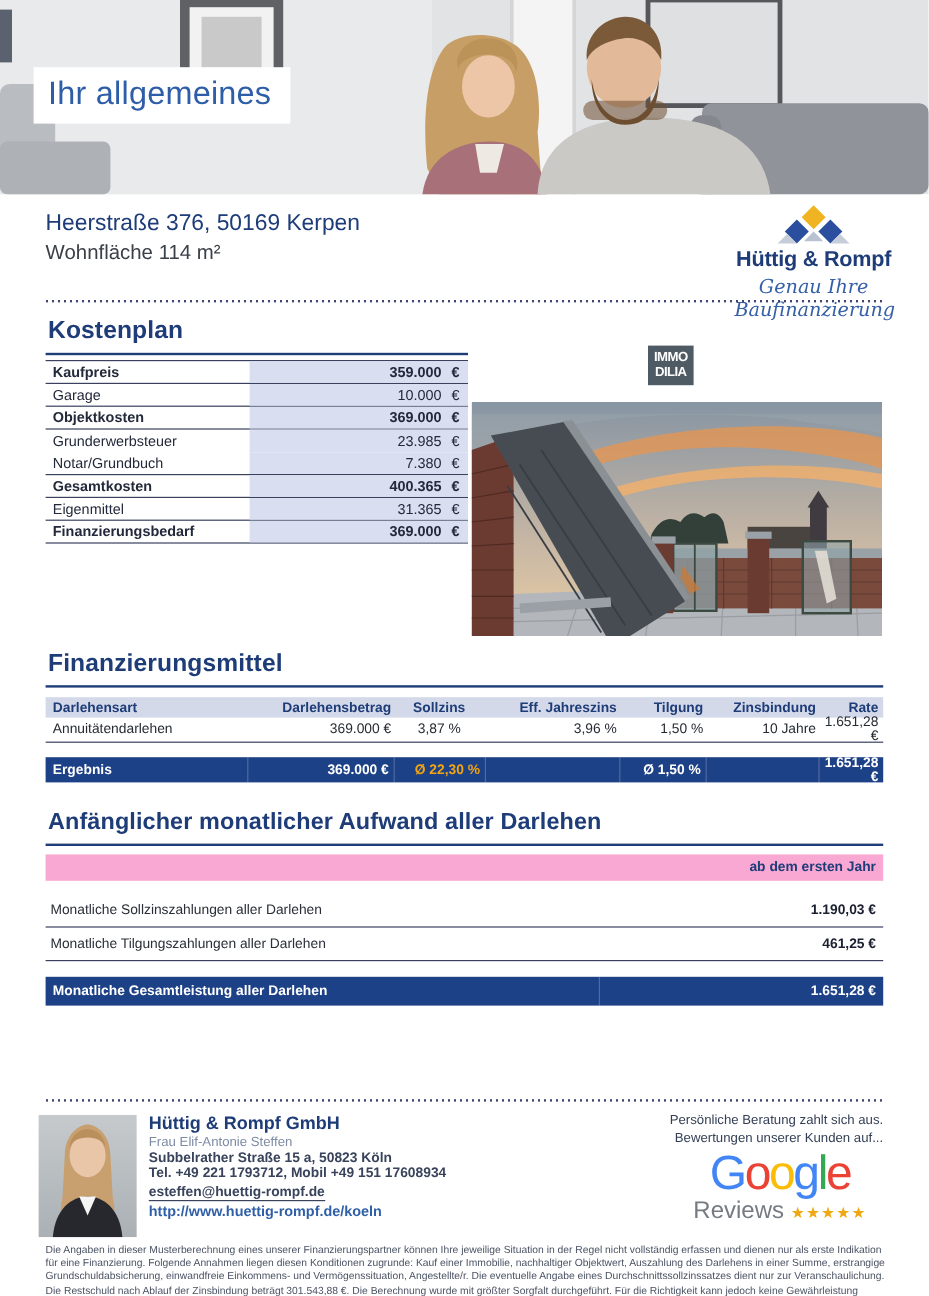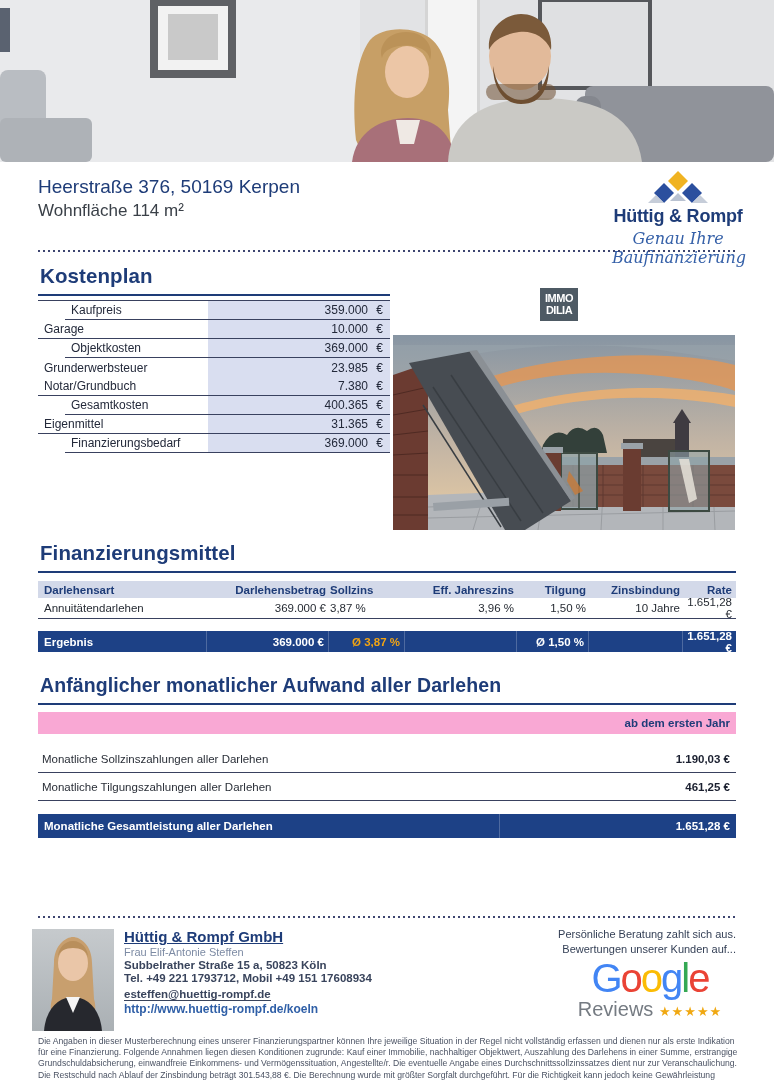--- a/index.html
+++ b/index.html
@@ -25,42 +25,42 @@
     background-image:repeating-linear-gradient(90deg,#3d4570 0 2px,transparent 2px 5px); }
   .dot1 { top:250px; } .dot2 { top:916px; }
 
   
   .sec-head { position:absolute; font-size:20.5px; font-weight:700; color:#1e3c78; border-bottom:2px solid #1e3c78; padding:0 0 6px 2px; letter-spacing:0.1px; }
 
   
   .kp-table { position:absolute; left:38px; top:300px; width:352px; border-top:1px solid #39415f; }
   .kp-row { display:flex; height:19px; align-items:center; border-bottom:1px solid #39415f; font-size:12px; color:#23293a; }
   .kp-row.noline { border-bottom:none; }
-  .kp-row.bold { font-weight:400;margin-left:27px; }
+  .kp-row.bold { font-weight:700; }
   .kp-label { flex:1; padding-left:6px; }
   .kp-val { width:182px; background:#d9def0; height:100%; display:flex; align-items:center; }
   .kp-num { flex:1; text-align:right; }
   .kp-eur { width:22px; text-align:right; padding-right:7px; }
 
   
   .immodilia { position:absolute; left:540px; top:288px; width:38px; height:33px; background:#4e5a64; color:#fff; text-align:center; line-height:1.05; padding-top:5px; font-size:11px; font-weight:700; letter-spacing:-0.5px; }
   .roof { position:absolute; left:393px; top:335px; width:342px; height:195px; }
 
   
   .fm { position:absolute; left:38px; top:581px; width:698px; }
   .fm-row { display:flex; align-items:center; font-size:11.5px; }
   .fm-header { height:17px; background:#d3d9e9; color:#1e3c78; font-weight:700; }
   .fm-loan { height:21px; color:#262b33; border-bottom:1px solid #39415f; }
   .fm-result { height:21px; background:#1d4186; color:#fff; font-weight:700; margin-top:12px; }
   .fm-result .fm-c { border-left:1px solid rgba(255,255,255,0.22); height:100%; display:flex; align-items:center; justify-content:flex-end; }
   .fm-result .fm-c.c1 { border-left:none; justify-content:flex-start; }
   .fm-c { padding:0 2px; }
   .c1 { width:168px; text-align:left; padding-left:6px; }
   .c2 { width:122px; text-align:right; }
-  .c3 { width:76px; text-align:left; }
+  .c3 { width:76px; text-align:center; }
   .c4 { width:112px; text-align:right; }
   .c5 { width:72px; text-align:right; }
   .c6 { width:94px; text-align:right; }
   .c7 { flex:1; text-align:right; padding-right:4px; }
   .fm-result .c2,.fm-result .c3,.fm-result .c4,.fm-result .c5,.fm-result .c6,.fm-result .c7 { padding-right:4px; }
   .gold { color:#f2a413; }
 
   
   .mw { position:absolute; left:38px; top:712px; width:698px; }
   .mw-header { height:22px; background:#f9a8d4; display:flex; align-items:center; justify-content:flex-end; font-size:11.5px; font-weight:700; color:#1e3c78; padding-right:6px; }
@@ -68,21 +68,21 @@
   .mw-label { flex:1; padding-left:4px; color:#2a2f38; }
   .mw-val { text-align:right; padding-right:6px; font-weight:700; color:#1b2030; }
   .mw-total { height:24px; background:#1d4186; display:flex; align-items:center; margin-top:13px; font-size:11.5px; font-weight:700; color:#fff; position:relative; }
   .mw-total .mw-label { color:#fff; padding-left:6px; }
   .mw-total .mw-val { color:#fff; }
   .mw-total::after { content:""; position:absolute; left:66%; top:0; width:1px; height:100%; background:rgba(255,255,255,0.22); }
 
   
   .advisor { position:absolute; left:32px; top:929px; width:82px; height:102px; }
   .contact { position:absolute; left:124px; top:928px; }
-  .contact .company { font-size:15px; font-weight:700; color:#1e3c78;text-decoration:underline; }
+  .contact .company { font-size:15px; font-weight:700; color:#1e3c78; }
   .contact .person { font-size:11px; color:#7d8ba4; margin-top:1px; }
   .contact .line { font-size:11.5px; font-weight:700; color:#39445c; margin-top:1px; }
   .contact .email { display:inline-block; font-size:11.5px; font-weight:700; color:#39445c; border-bottom:1.5px solid #39445c; margin-top:1px; text-decoration:none; }
   .weburl { position:absolute; left:124px; top:1002px; font-size:12px; font-weight:700; color:#2f5fa7; text-decoration:none; }
 
   .reviews-txt { position:absolute; right:38px; top:927px; text-align:right; font-size:11px; font-weight:500; color:#333f55; line-height:1.35; }
   .google-block { position:absolute; right:40px; top:958px; width:168px; text-align:center; }
   .google-word { font-size:40px; font-weight:500; letter-spacing:-2px; line-height:1; font-family:"Liberation Sans", sans-serif; }
   .google-sub { margin-top:0px; font-size:20px; color:#757b82; font-weight:500; }
   .google-sub .stars { font-size:13px; color:#f0a812; letter-spacing:1px; }
@@ -118,20 +118,21 @@
       <path d="M382 58 C384 42 428 40 430 60 C434 50 428 32 406 32 C386 32 378 48 382 58 Z" fill="#bb9258"></path>
       <path d="M352 162 C356 132 380 118 408 118 C436 118 452 134 456 162 Z" fill="#a87079"></path>
       <path d="M396 120 L420 120 L414 144 L400 144 Z" fill="#efe9e4"></path>
 
       <path d="M448 162 C450 120 484 98 540 98 C600 98 636 118 642 162 Z" fill="#cac9c5"></path>
       <ellipse cx="520" cy="56" rx="31" ry="34" fill="#e2ba9a"></ellipse>
       <path d="M489 50 C487 26 507 14 521 14 C539 14 553 28 551 50 C545 36 531 30 519 32 C505 34 493 40 489 50 Z" fill="#7b5a3a"></path>
       <path d="M493 66 C497 92 511 100 521 100 C533 100 545 90 549 66 C549 86 543 104 521 104 C501 104 493 84 493 66 Z" fill="#6e4e31"></path>
       <rect x="486" y="84" width="70" height="16" rx="8" fill="#6e4e31" opacity="0.55"></rect>
     </svg>
+    <div class="title-box l1">Ihr allgemeines</div>
   </div>
 
   <div class="addr">
     <div class="street">Heerstraße 376, 50169 Kerpen</div>
     <div class="area">Wohnfläche 114 m²</div>
   </div>
 
   <div class="brandbox">
     <svg width="132" height="34" viewBox="0 0 132 34">
       <polygon points="66,1 76,11 66,21 56,11" fill="#f0b322"></polygon>
@@ -299,21 +300,21 @@
       <div class="fm-c c2">369.000 €</div>
       <div class="fm-c c3">3,87 %</div>
       <div class="fm-c c4">3,96 %</div>
       <div class="fm-c c5">1,50 %</div>
       <div class="fm-c c6">10 Jahre</div>
       <div class="fm-c c7">1.651,28 €</div>
     </div>
     <div class="fm-row fm-result">
       <div class="fm-c c1">Ergebnis</div>
       <div class="fm-c c2">369.000 €</div>
-      <div class="fm-c c3 gold">Ø 3,87 %</div>
+      <div class="fm-c c3 gold">Ø 22,30 %</div>
       <div class="fm-c c4"></div>
       <div class="fm-c c5">Ø 1,50 %</div>
       <div class="fm-c c6"></div>
       <div class="fm-c c7">1.651,28 €</div>
     </div>
   </div>
 
   <div class="sec-head" style="left:38px; top:674px; width:698px; font-size:19.5px;">Anfänglicher monatlicher Aufwand aller Darlehen</div>
   <div class="mw">
     <div class="mw-header">ab dem ersten Jahr</div>

